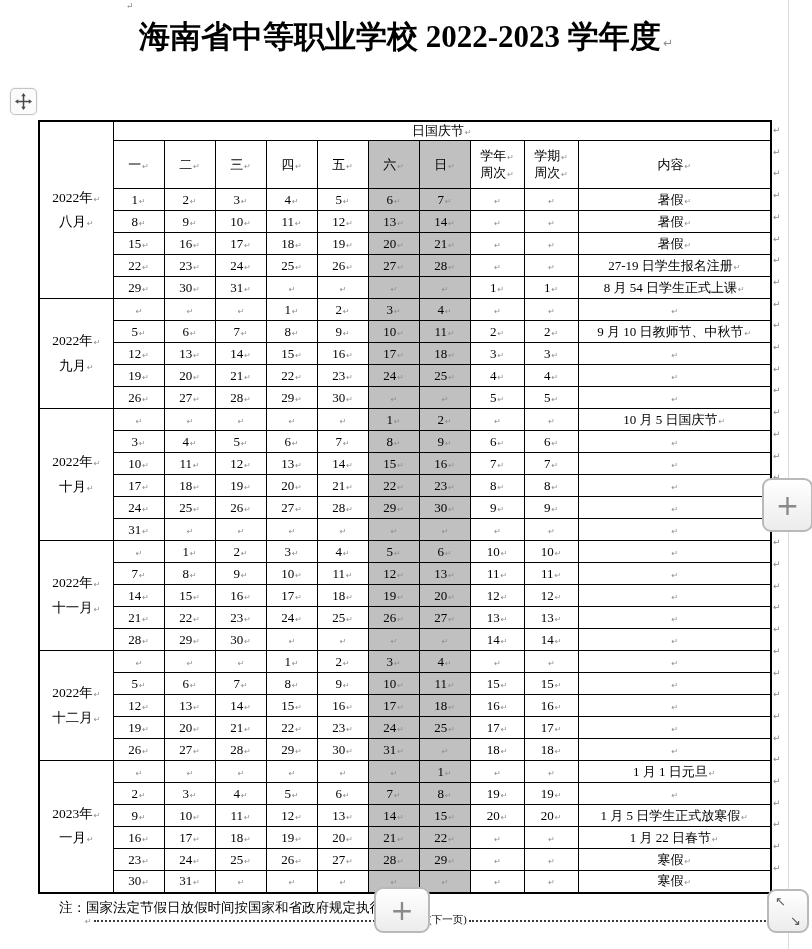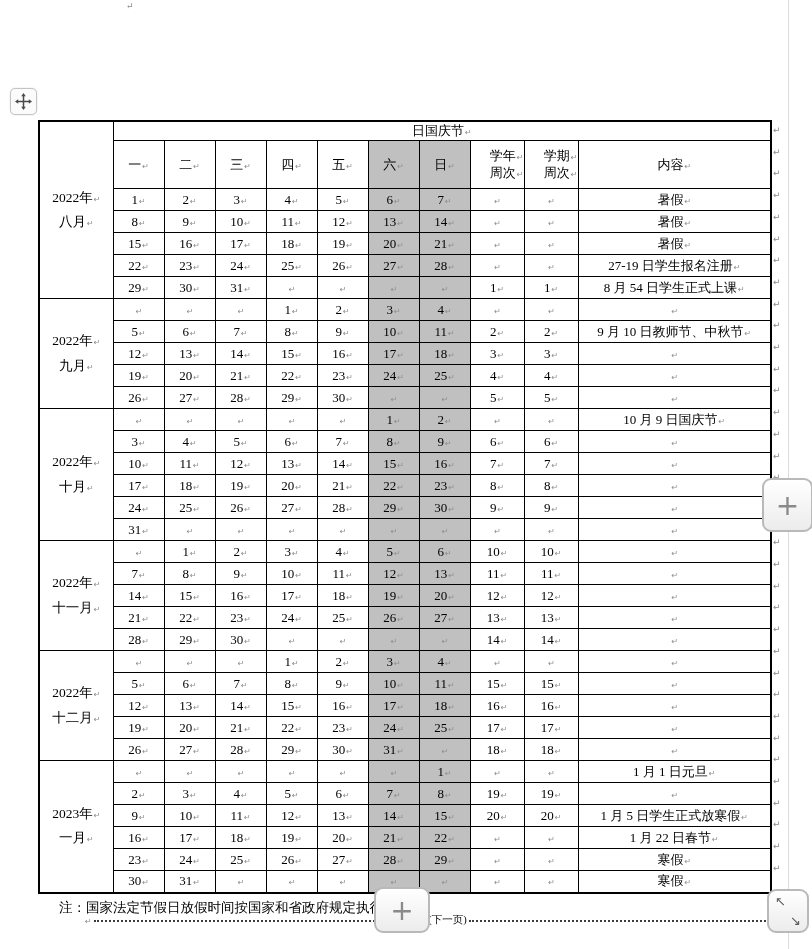--- a/index.html
+++ b/index.html
@@ -16,21 +16,21 @@
   
   table{border-collapse:collapse;table-layout:fixed;position:absolute;
     left:38px;top:120px;width:732px;border:2px solid #000;}
   td{border:1px solid #000;text-align:center;vertical-align:middle;padding:0;
     font-size:13px;overflow:hidden;}
   tr.sem-row{height:17px;}
   tr.wd-row{height:48px;}
   tr.data-row{height:22px;}
   td.we{background:#c0c0c0;}
   td.mc div{line-height:1.8;font-size:13.5px;}
-  td.wkh div{line-height:1.25;font-size:13px;text-align:right;}
+  td.wkh div{line-height:1.25;font-size:13px;}
   td.content{font-size:13px;}
   .p{font-size:8px;color:#8d8d8d;margin-left:1px;font-family:"DejaVu Sans",sans-serif;}
   
   .vline{position:absolute;left:788px;top:0;width:1px;height:949px;background:#dcdcdc;}
   .rowmark{position:absolute;left:773px;font-size:9px;color:#8a8a8a;
     font-family:"DejaVu Sans",sans-serif;}
   .handle{position:absolute;left:10px;top:88px;width:25px;height:25px;
     border:1px solid #c4c4c4;border-radius:5px;background:#fbfbfb;
     display:flex;align-items:center;justify-content:center;z-index:6;
     box-shadow:0 0 2px rgba(0,0,0,.12);}
@@ -51,20 +51,21 @@
   .secbreak .p{margin-right:2px;}
   .leader{flex:1;border-bottom:2px dotted #3c3c3c;height:0;margin-bottom:4px;}
   .seclabel{font-size:10.5px;padding:0 2px;line-height:12px;}
 </style>
 </head>
 <body>
 
 <span class="toppil">↵</span>
 
 <div class="titles">
+  <div><span>海南省中等职业学校 2022-2023 学年度</span><span class="titlep">↵</span></div>
 </div>
 
 <div class="handle">
   <svg width="17" height="17" viewBox="0 0 18 18">
     <line x1="9" y1="3" x2="9" y2="15" stroke="#4a4a4a" stroke-width="1.6"></line>
     <line x1="3" y1="9" x2="15" y2="9" stroke="#4a4a4a" stroke-width="1.6"></line>
     <path d="M9 0 L6.6 3.4 L11.4 3.4 Z" fill="#4a4a4a"></path>
     <path d="M9 18 L6.6 14.6 L11.4 14.6 Z" fill="#4a4a4a"></path>
     <path d="M0 9 L3.4 6.6 L3.4 11.4 Z" fill="#4a4a4a"></path>
     <path d="M18 9 L14.6 6.6 L14.6 11.4 Z" fill="#4a4a4a"></path>
@@ -242,21 +243,21 @@
         </td>
         <td class="d"><span class="p">↵</span></td>
         <td class="d"><span class="p">↵</span></td>
         <td class="d"><span class="p">↵</span></td>
         <td class="d"><span class="p">↵</span></td>
         <td class="d"><span class="p">↵</span></td>
         <td class="d we"><span class="t">1</span><span class="p">↵</span></td>
         <td class="d we"><span class="t">2</span><span class="p">↵</span></td>
         <td class="w"><span class="p">↵</span></td>
         <td class="w"><span class="p">↵</span></td>
-        <td class="content"><span class="t">10 月 9 日国庆节</span><span class="p">↵</span></td>
+        <td class="content"><span class="t">10 月 5 日国庆节</span><span class="p">↵</span></td>
       </tr>
       <tr class="data-row">
         <td class="d"><span class="t">3</span><span class="p">↵</span></td>
         <td class="d"><span class="t">4</span><span class="p">↵</span></td>
         <td class="d"><span class="t">5</span><span class="p">↵</span></td>
         <td class="d"><span class="t">6</span><span class="p">↵</span></td>
         <td class="d"><span class="t">7</span><span class="p">↵</span></td>
         <td class="d we"><span class="t">8</span><span class="p">↵</span></td>
         <td class="d we"><span class="t">9</span><span class="p">↵</span></td>
         <td class="w"><span class="t">6</span><span class="p">↵</span></td>

